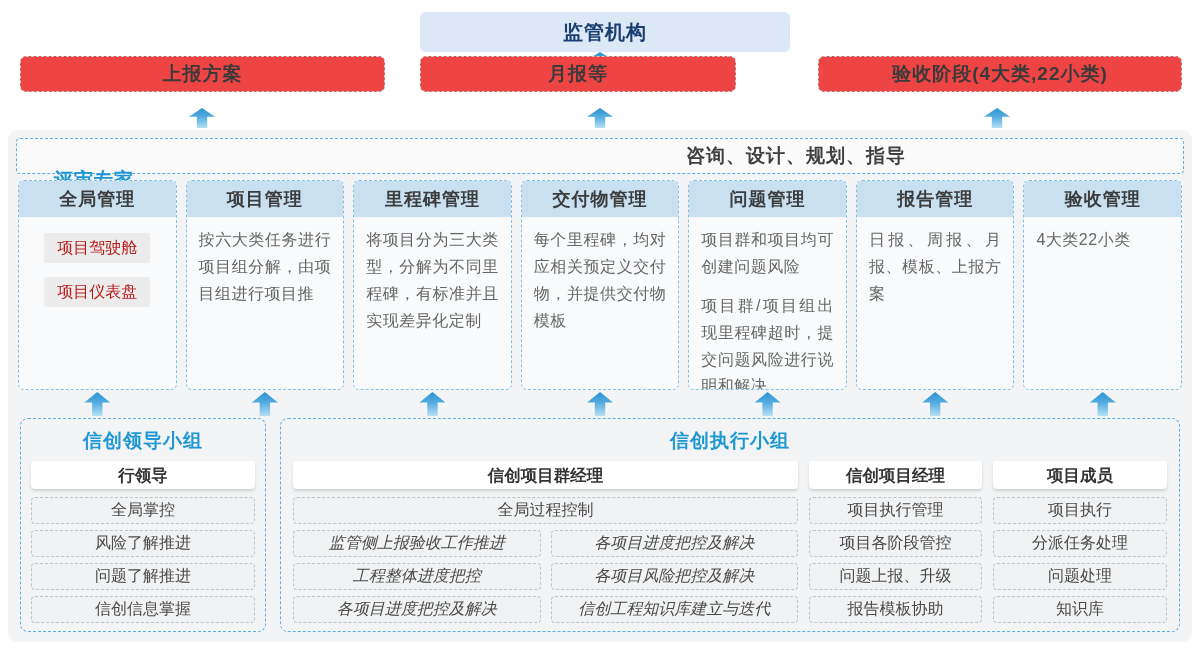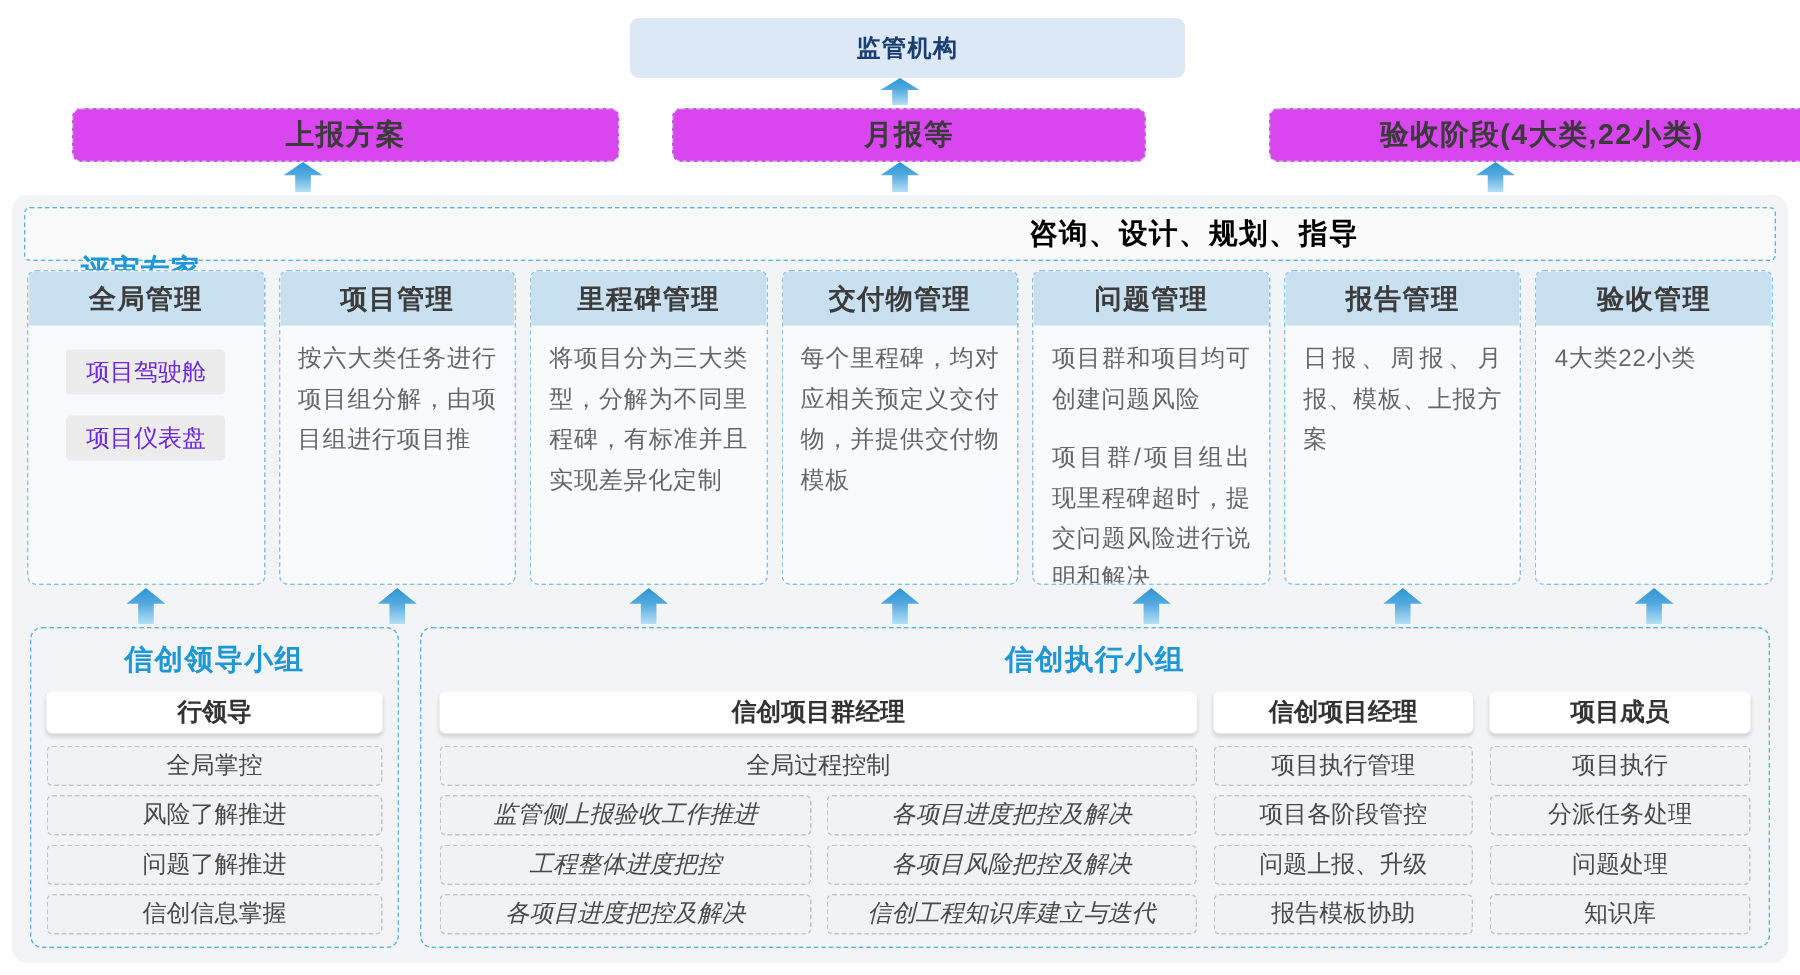--- a/index.html
+++ b/index.html
@@ -3,26 +3,26 @@
 <meta charset="utf-8">
 <style>
   * { margin:0; padding:0; box-sizing:border-box; }
   html,body { background:#fff; }
   body { font-family:"Liberation Sans","DejaVu Sans",sans-serif; }
   .page { position:relative; width:1200px; height:650px; background:#ffffff; overflow:hidden; }
 
   
   .reg-box { position:absolute; left:420px; top:12px; width:370px; height:40px;
     background:#dce8f5; border-radius:6px; display:flex; align-items:center; justify-content:center;
-    font-size:16px; font-weight:bold; color:#1a3e70; letter-spacing:1px; }
-
-  
-  .flow-box { position:absolute; top:72px; height:36px; background:#d946ef;
+    font-size:20px; font-weight:bold; color:#1a3e70; letter-spacing:1px; }
+
+  
+  .flow-box { position:absolute; top:56px; height:36px; background:#ef4444;
     border:1px dashed #c6cbcf; border-radius:6px; display:flex; align-items:center; justify-content:center;
-    font-size:19px; font-weight:bold; color:#3a3a3a; letter-spacing:1px;margin-left:28px; }
+    font-size:19px; font-weight:bold; color:#3a3a3a; letter-spacing:1px; }
   .fb0 { left:20px;  width:365px; }
   .fb1 { left:420px; width:316px; }
   .fb2 { left:818px; width:364px; }
 
   
   .arrow { width:26px; height:22px;
     background:linear-gradient(to bottom,#2b94d2 0%,#55abe0 45%,#b5e0f5 100%);
     clip-path:polygon(50% 0%,100% 44%,70% 44%,70% 100%,30% 100%,30% 44%,0% 44%); }
   .arrow-reg { position:absolute; left:587px; top:52px; height:18px; }
   .fa { position:absolute; top:108px; height:20px; }
@@ -30,30 +30,30 @@
 
   
   .container { position:absolute; left:8px; top:130px; width:1184px; height:512px;
     background:#f3f4f5; border-radius:10px; }
 
   .header-bar { position:absolute; left:8px; top:8px; width:1168px; height:36px;
     border:1px dashed #5fafdf; border-radius:4px; background:rgba(255,255,255,0.55); }
   .bar-left  { position:absolute; left:37px;  top:50%; transform:translateY(-50%);
     color:#1e97d4; font-weight:bold; font-size:19px; letter-spacing:1px;margin-top:24px; }
   .bar-right { position:absolute; left:669px; top:50%; transform:translateY(-50%);
-    color:#000000; font-weight:bold; font-size:19px; letter-spacing:1px; }
+    color:#404040; font-weight:bold; font-size:19px; letter-spacing:1px; }
 
   
   .columns { position:absolute; left:10px; right:10px; top:50px; height:210px; display:flex; gap:9px; }
   .col { flex:1; border:1px dashed #85c0e4; border-radius:6px; background:#f8fafb; overflow:hidden; }
   .col-head { height:36px; background:#c9e0f0; display:flex; align-items:center; justify-content:center;
     font-size:18px; font-weight:bold; color:#3c3c3c; letter-spacing:1px; }
   .col-body { padding:10px 12px; }
   .tag { background:#ececec; border-radius:3px; height:30px; width:80%; margin:6px auto 0;
-    display:flex; align-items:center; justify-content:center; font-size:16px; color:#6d28d9; }
+    display:flex; align-items:center; justify-content:center; font-size:16px; color:#b91c1c; }
   .tag + .tag { margin-top:14px; }
   .para { font-size:16px; line-height:1.68; color:#666; text-align:justify; word-break:break-all;
     letter-spacing:0.5px; }
   .para + .para { margin-top:12px; }
 
   
   .arrows-row { position:absolute; left:10px; right:10px; top:262px; height:24px; display:flex; gap:9px; }
   .arrows-row .cell { flex:1; display:flex; justify-content:center; }
   .arrows-row .arrow { height:24px; }
 

